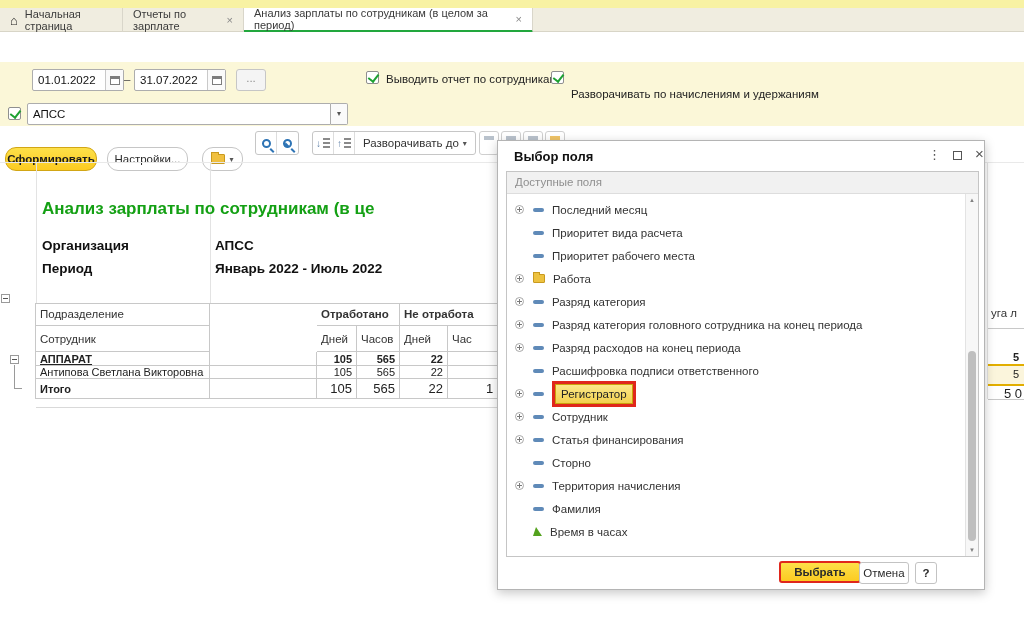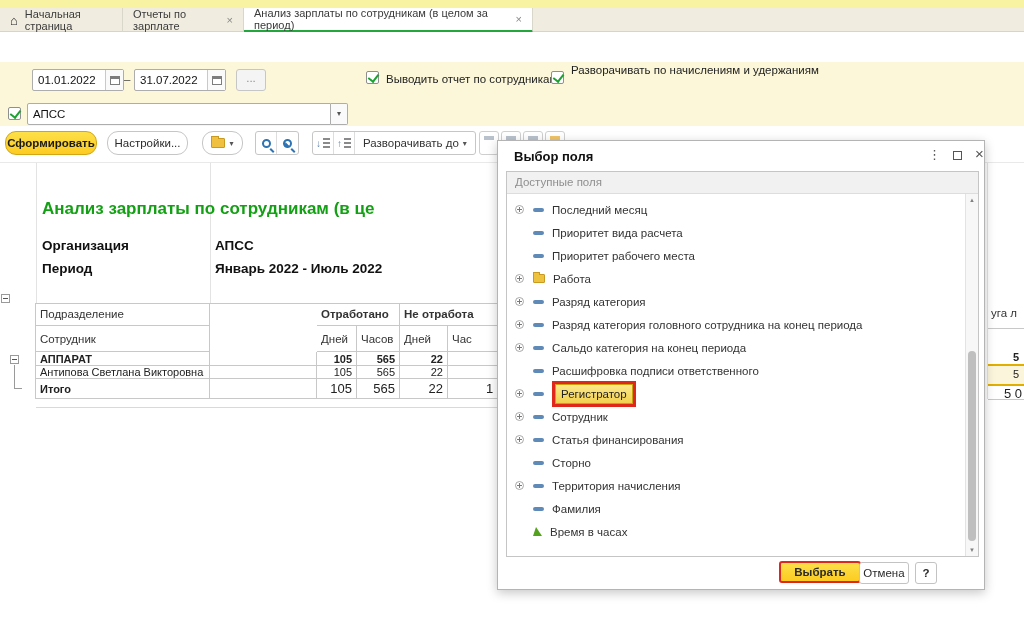--- a/index.html
+++ b/index.html
@@ -32,21 +32,21 @@
   .rangedash { position:absolute; left:124px; top:11px; color:#444; }
   .morebtn { position:absolute; left:236px; top:7px; width:30px; height:22px; background:#f4f4f4; border:1px solid #c6c6c6; border-radius:3px; color:#8f8f8f; text-align:center; line-height:16px; }
   .cb { position:absolute; width:13px; height:13px; background:#fff; border:1px solid #8f8f8f; border-radius:2px; }
   .cb::after { content:''; position:absolute; left:3px; top:0px; width:5px; height:8px; border:solid #1da131; border-width:0 2px 2px 0; transform:rotate(38deg); }
   .cblabel { position:absolute; font-size:11.5px; color:#222; }
   .orginput { position:absolute; left:27px; top:41px; width:304px; height:22px; background:#fff; border:1px solid #adadad; border-radius:2px 0 0 2px; padding:4px 0 0 5px; color:#111; }
   .orgdrop { position:absolute; left:331px; top:41px; width:17px; height:22px; border:1px solid #adadad; border-left:none; border-radius:0 2px 2px 0; background:#fafafa; text-align:center; line-height:20px; font-size:8px; color:#555; }
 
   
   .toolbar { position:absolute; left:0; top:126px; width:1024px; height:36px; background:#fff; }
-  .tbtn { position:absolute; top:5px; height:24px; border:1px solid #c6c6c6; border-radius:11px; background:#fff; display:flex; align-items:center; justify-content:center; font-size:11.5px; color:#2b2b2b; }
+  .tbtn { position:absolute; top:21px; height:24px; border:1px solid #c6c6c6; border-radius:11px; background:#fff; display:flex; align-items:center; justify-content:center; font-size:11.5px; color:#2b2b2b; }
   .tbtn.yellow { background:linear-gradient(#fde049,#fccb21); border-color:#d2a615; font-weight:600; color:#1a1a1a; }
   .grp { position:absolute; top:5px; height:24px; display:flex; border:1px solid #c6c6c6; border-radius:3px; background:#fff; overflow:hidden; }
   .grp .gbtn { height:22px; display:flex; align-items:center; justify-content:center; border-right:1px solid #ddd; padding:0 4px; }
   .grp .gbtn:last-child { border-right:none; }
   .mag { position:relative; width:9px; height:9px; border:2px solid #2e74b5; border-radius:50%; }
   .mag::after { content:''; position:absolute; width:2px; height:5px; background:#2e74b5; left:7px; top:7px; transform:rotate(-45deg); }
   .magnext::before { content:''; position:absolute; right:2px; top:2px; border:3px solid transparent; border-top:4px solid #2e74b5; transform:rotate(45deg); }
   .expico { display:flex; align-items:center; gap:2px; }
   .expico .arr { font-size:10px; font-weight:bold; color:#5f80a8; }
   .bars { display:flex; flex-direction:column; gap:2px; }
@@ -160,21 +160,21 @@
       <span class="dtext">31.07.2022</span>
       <span class="calbtn">
           <span class="calico"></span>
         </span>
     </div>
     <div class="morebtn">...</div>
 
     <span class="cb" style="left:366px;top:9px;"></span>
     <span class="cblabel" style="left:386px;top:11px;">Выводить отчет по сотрудникам</span>
     <span class="cb" style="left:551px;top:9px;"></span>
-    <span class="cblabel" style="left:571px;top:2px;">Разворачивать по начислениям и удержаниям</span>
+    <span class="cblabel" style="left:571px;top:26px;">Разворачивать по начислениям и удержаниям</span>
 
     <span class="cb" style="left:8px;top:45px;"></span>
     <div class="orginput">АПСС</div>
     <div class="orgdrop"><span>▾</span></div>
   </div>
 
   <div class="toolbar">
     <div class="tbtn yellow" style="left:5px;width:92px;">
         <span>Сформировать</span>
       </div>
@@ -252,21 +252,21 @@
   <div class="rpt-table">
     <div class="tc margin-cell" style="grid-row:1/6;grid-column:1;"></div>
     <div class="tc th tl" style="grid-row:1;grid-column:2;">Подразделение</div>
     <div class="tc th tl b" style="grid-row:1;grid-column:4/6;">Отработано</div>
     <div class="tc th tl b" style="grid-row:1;grid-column:6/8;">Не отработа</div>
     <div class="tc th tl" style="grid-row:2;grid-column:2;">Сотрудник</div>
     <div class="tc th tl" style="grid-row:2;grid-column:4;">Дней</div>
     <div class="tc th tl" style="grid-row:2;grid-column:5;">Часов</div>
     <div class="tc th tl" style="grid-row:2;grid-column:6;">Дней</div>
     <div class="tc th tl" style="grid-row:2;grid-column:7;">Час</div>
-  <div class="tc tl b" style="grid-area: 3 / 2;">АППАРАТ</div>
+  <div class="tc tl b" style="grid-area: 3 / 2; text-decoration: underline;">АППАРАТ</div>
       <div class="tc " style="grid-area: 3 / 3;"></div>
       <div class="tc tr b" style="grid-area: 3 / 4;">105</div>
       <div class="tc tr b" style="grid-area: 3 / 5;">565</div>
       <div class="tc tr b" style="grid-area: 3 / 6;">22</div>
       <div class="tc tl ind b" style="grid-area: 3 / 7;"></div>
       <div class="tc tl" style="grid-area: 4 / 2;">Антипова Светлана Викторовна</div>
       <div class="tc " style="grid-area: 4 / 3;"></div>
       <div class="tc tr" style="grid-area: 4 / 4;">105</div>
       <div class="tc tr" style="grid-area: 4 / 5;">565</div>
       <div class="tc tr" style="grid-area: 4 / 6;">22</div>
@@ -326,21 +326,21 @@
             <span class="fl-label">Разряд категория</span>
           </div>
           <div class="fl-item">
             <span class="fl-exp"></span>
             <span class="fl-ico field"></span>
             <span class="fl-label">Разряд категория головного сотрудника на конец периода</span>
           </div>
           <div class="fl-item">
             <span class="fl-exp"></span>
             <span class="fl-ico field"></span>
-            <span class="fl-label">Сальдо категория на конец периода</span>
+            <span class="fl-label">Разряд расходов на конец периода</span>
           </div>
           <div class="fl-item">
             <span class="fl-exp fl-none"></span>
             <span class="fl-ico field"></span>
             <span class="fl-label">Расшифровка подписи ответственного</span>
           </div>
           <div class="fl-item">
             <span class="fl-exp"></span>
             <span class="fl-ico field"></span>
             <span class="red-box"><span class="fl-label fl-selected">Регистратор</span></span>

